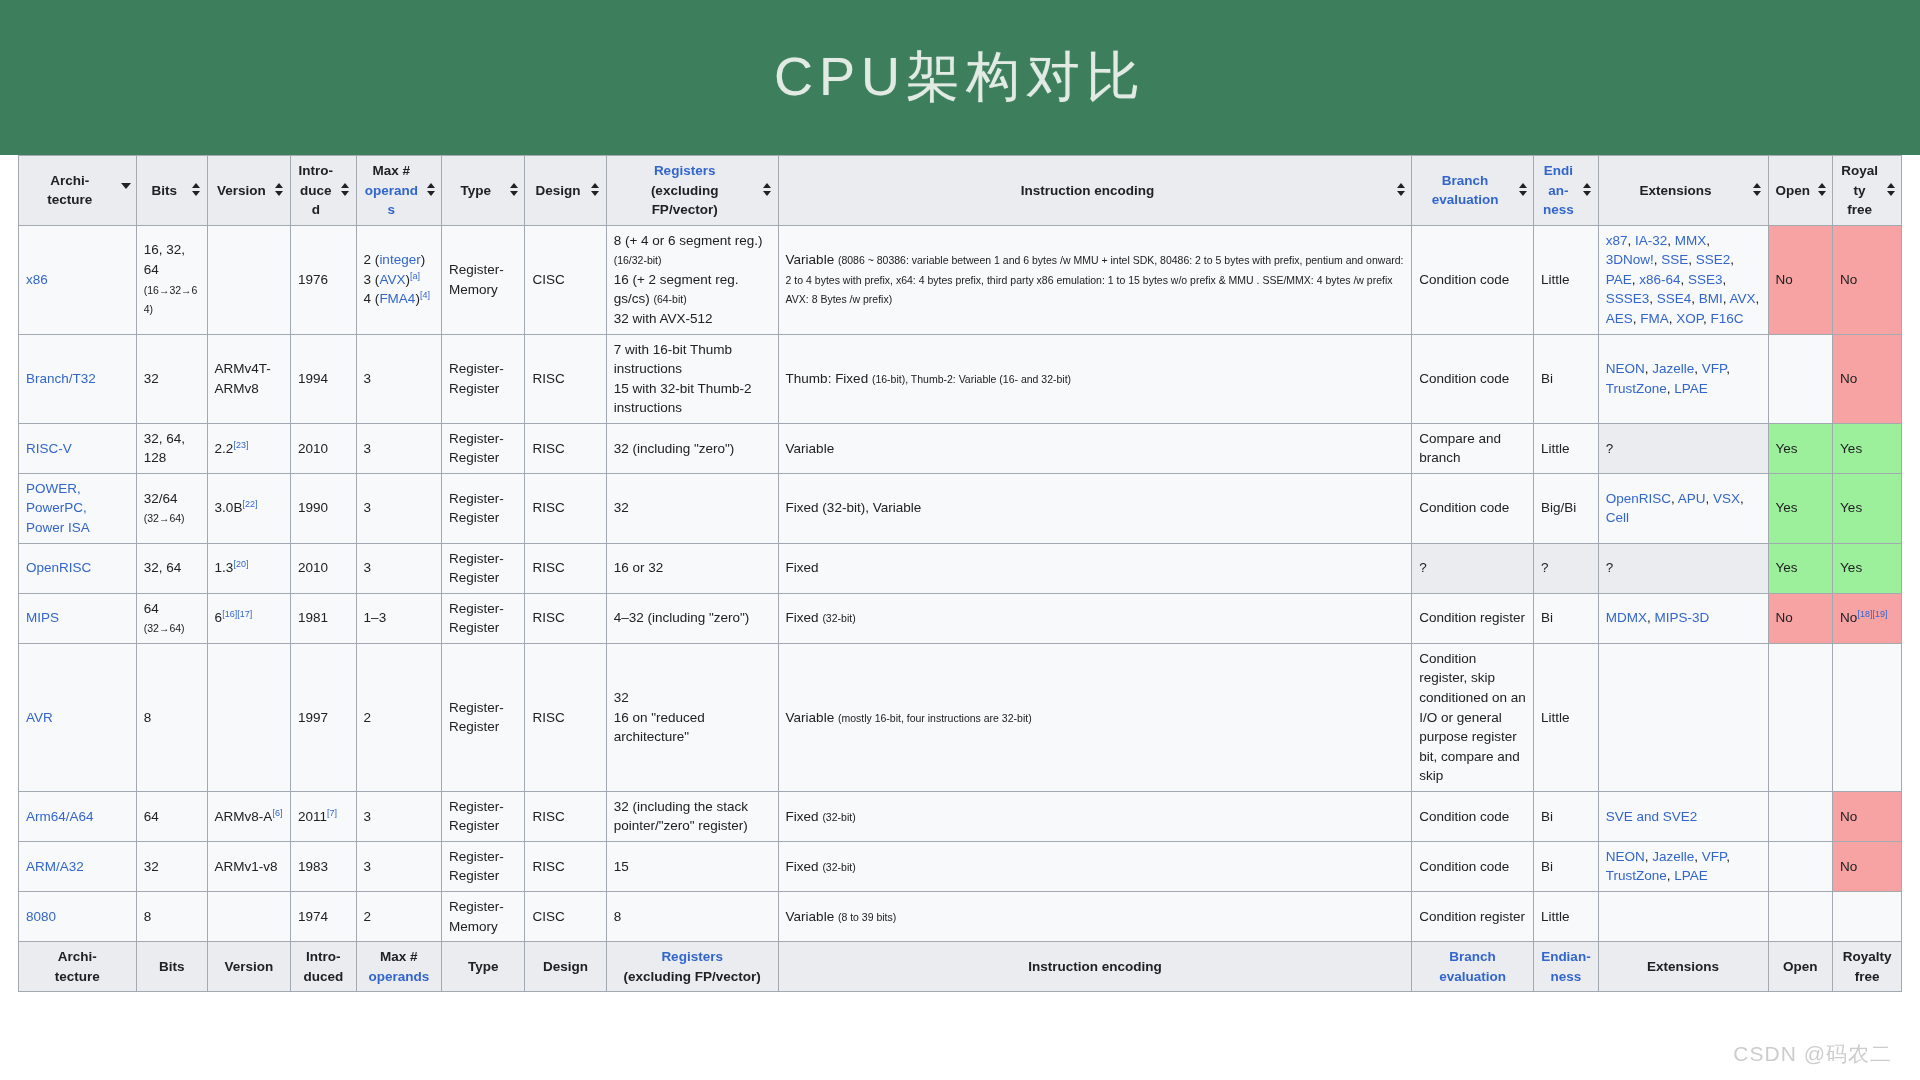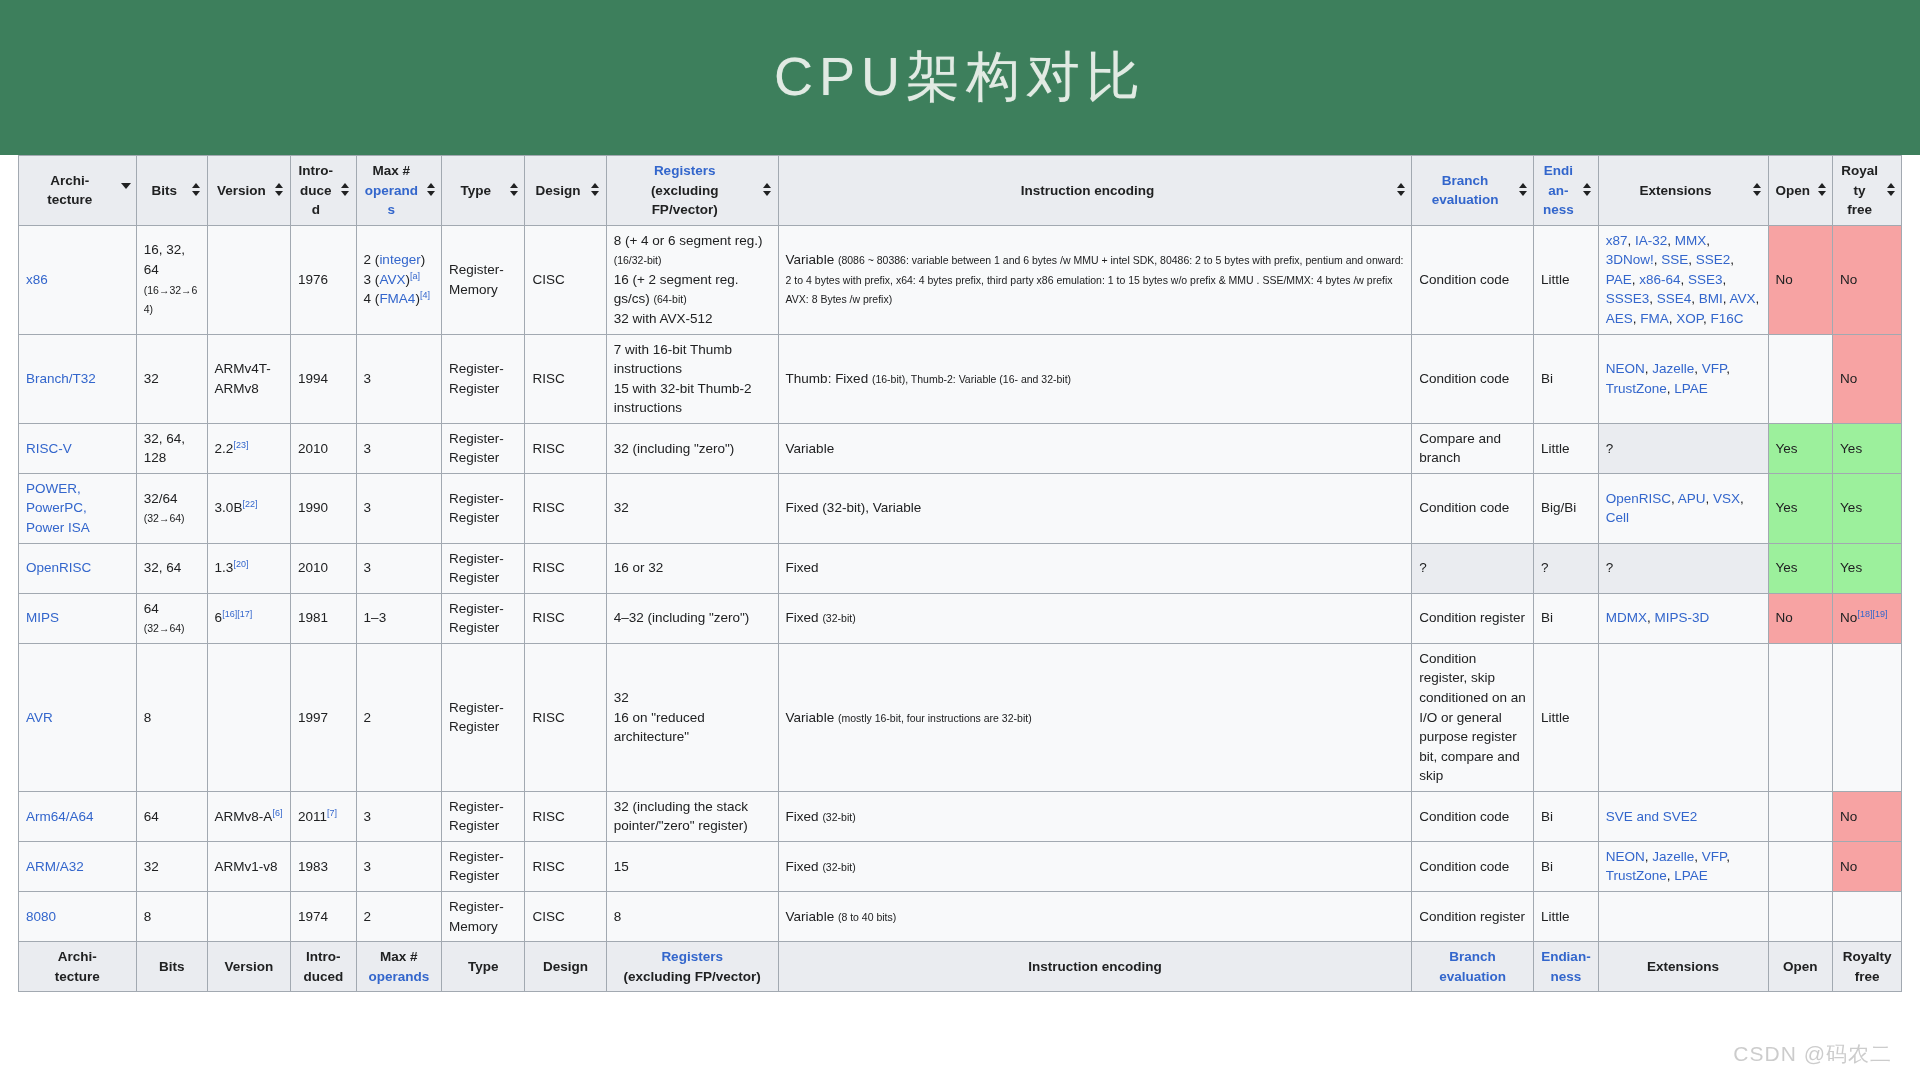--- a/index.html
+++ b/index.html
@@ -389,21 +389,21 @@
           </tr>
           <tr>
             <td><a class="wl" href="#">8080</a></td>
             <td>8</td>
             <td></td>
             <td>1974</td>
             <td>2</td>
             <td>Register-<br>Memory</td>
             <td>CISC</td>
             <td>8</td>
-            <td><span>Variable </span><span class="small">(8 to 40 bits)</span></td>
+            <td><span>Variable </span><span class="small">(8 to 39 bits)</span></td>
             <td>Condition register</td>
             <td>Little</td>
             <td></td>
             <td class="blank"></td>
             <td class="blank"></td>
           </tr>
         </tbody>
       <tfoot>
         <tr>
             <th class="plain">Archi-<br>tecture</th>

